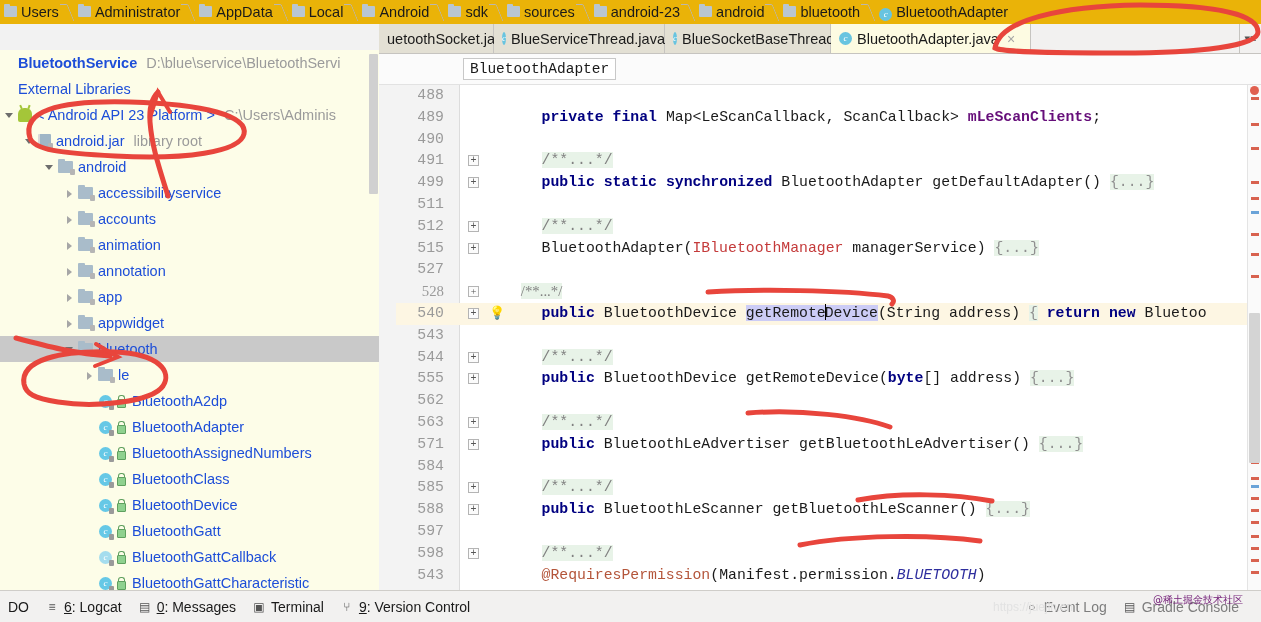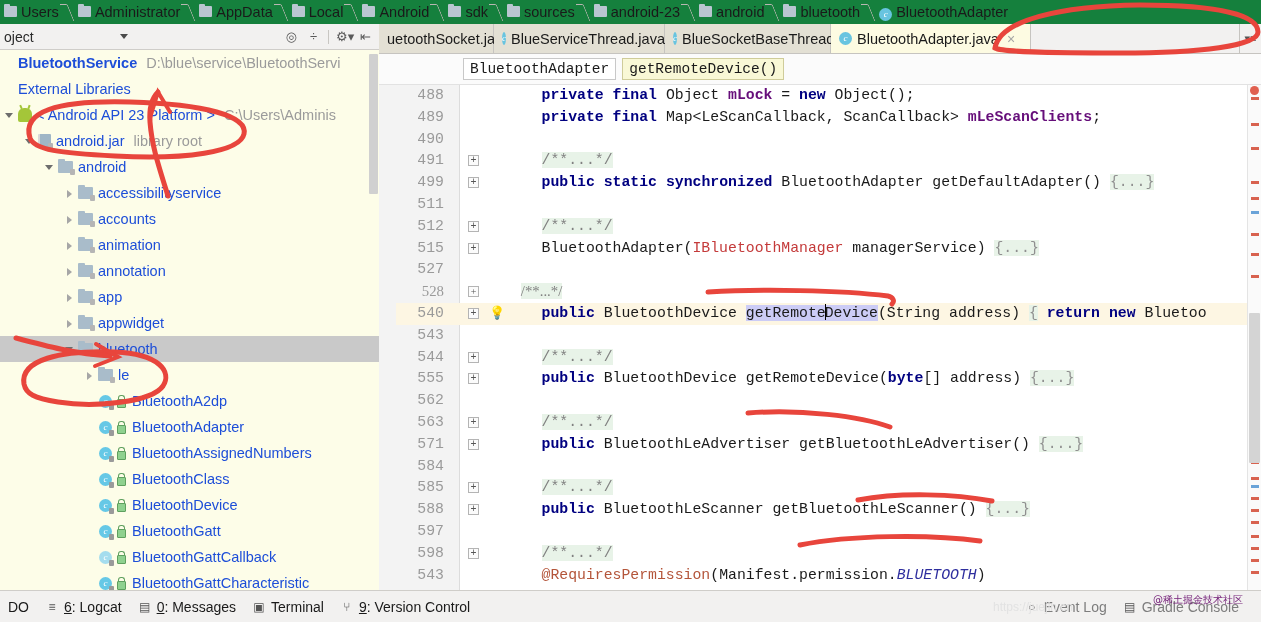--- a/index.html
+++ b/index.html
@@ -8,21 +8,21 @@
     overflow: hidden;
     font-family: "Liberation Sans", sans-serif;
     background: #f2f2f2;
     color: #000;
   }
   #app { position: relative; width: 1261px; height: 622px; }
 
   
   .navbar {
     position: absolute; left: 0; top: 0; width: 1261px; height: 24px;
-    background: #15803d;
+    background: #eab308;
     display: flex; align-items: center;
     font-size: 14.5px;
     overflow: hidden; white-space: nowrap;
   }
   .crumb { display: flex; align-items: center; height: 24px; padding: 0 2px 0 4px; }
   .crumb .ic { margin-right: 4px; display: inline-block; }
   .crumb .lbl { color: #1a1a1a; }
   .crumb-sep {
     width: 13px; height: 24px; flex: 0 0 13px; position: relative;
   }
@@ -297,31 +297,20 @@
         <span class="ic"><span class="folder-ic"></span></span>
         <span class="lbl">bluetooth</span>
       </span>
       <span class="crumb-sep"></span>
       <span class="crumb">
         <span class="ic"><span class="class-ic">c</span></span>
         <span class="lbl">BluetoothAdapter</span>
       </span>
     </div>
 
-  <div class="proj-toolbar">
-    <span class="title">oject</span>
-    <span class="caret"></span>
-    <span class="tb-icons">
-      <span class="tbi">◎</span>
-      <span class="tbi">÷</span>
-      <span class="tb-divider"></span>
-      <span class="tbi">⚙▾</span>
-      <span class="tbi">⇤</span>
-    </span>
-  </div>
 
   <div class="proj-tree" id="proj-tree">
       <div class="trow" style="padding-left: 84px; top: 520px; position: absolute; width: 379px;">
         <span class="arrow"></span>
         <span class="cls-ic">
           <span class="ball">c</span>
           <span class="lockdot"></span>
         </span>
         <span class="lock-ic"></span>
         <span class="name">BluetoothGattCharacteristic</span>
@@ -477,29 +466,27 @@
       <div class="tab active" style="width: 200px;">
         <span class="class-ic">c</span>
         <span>BluetoothAdapter.java</span>
         <span class="x">×</span>
       </div>
       <div class="tab-right-btn">▾≡</div>
   </div>
 
   <div class="struct-bar">
     <span class="struct-chip">BluetoothAdapter</span>
-    <span class="struct-chip hl">getRemoteDevice()</span>
   </div>
 
   <div class="editor">
     <div class="gutter"></div>
     <div id="code-area">
         <div class="code-row" style="top: 0px;">
           <span class="ln">488</span>
-          <span class="code"><span>    </span><span class="kw">private</span><span> </span><span class="kw">final</span><span> Object </span><span class="fld">mLock</span><span> = </span><span class="kw">new</span><span> Object();</span></span>
         </div>
         <div class="code-row" style="top: 21.8px;">
           <span class="ln">489</span>
           <span class="code"><span>    </span><span class="kw">private</span><span> </span><span class="kw">final</span><span> Map&lt;LeScanCallback, ScanCallback&gt; </span><span class="fld">mLeScanClients</span><span>;</span></span>
         </div>
         <div class="code-row" style="top: 43.6px;">
           <span class="ln">490</span>
           <span class="code"></span>
         </div>
         <div class="code-row" style="top: 65.4px;">

